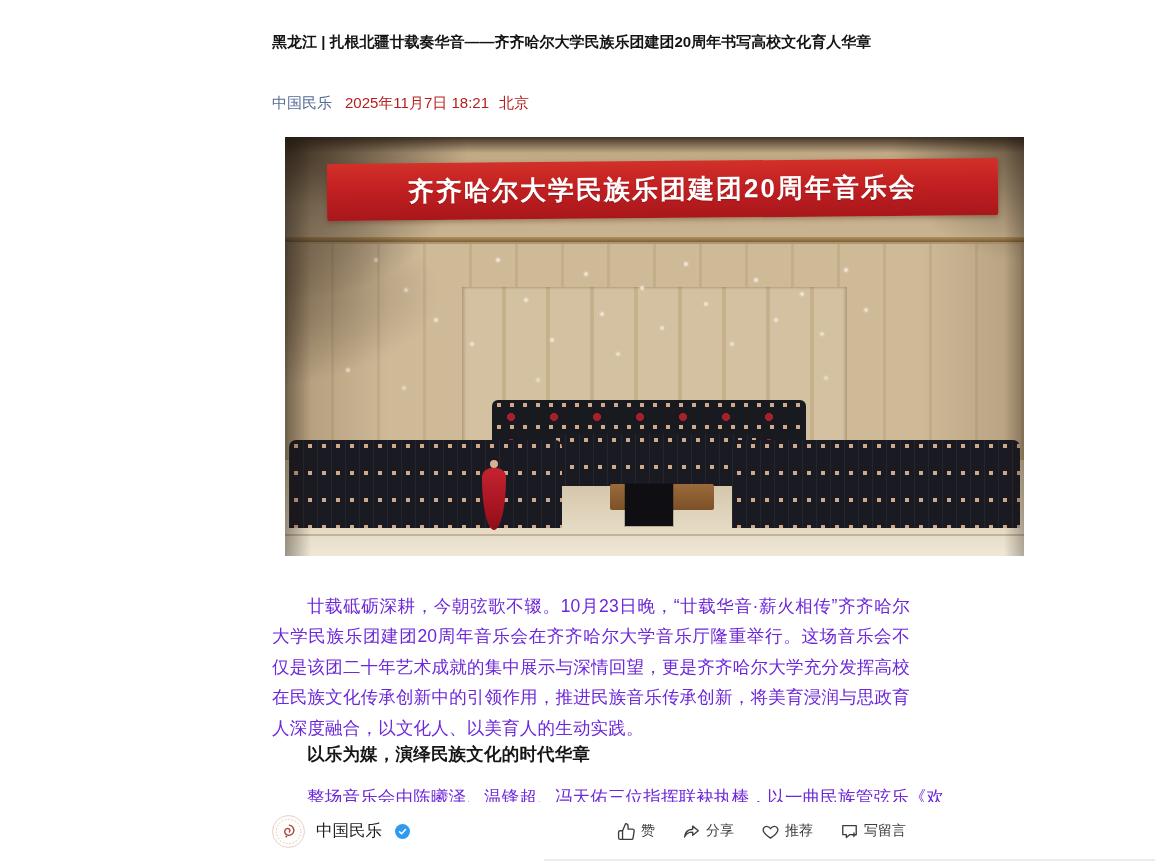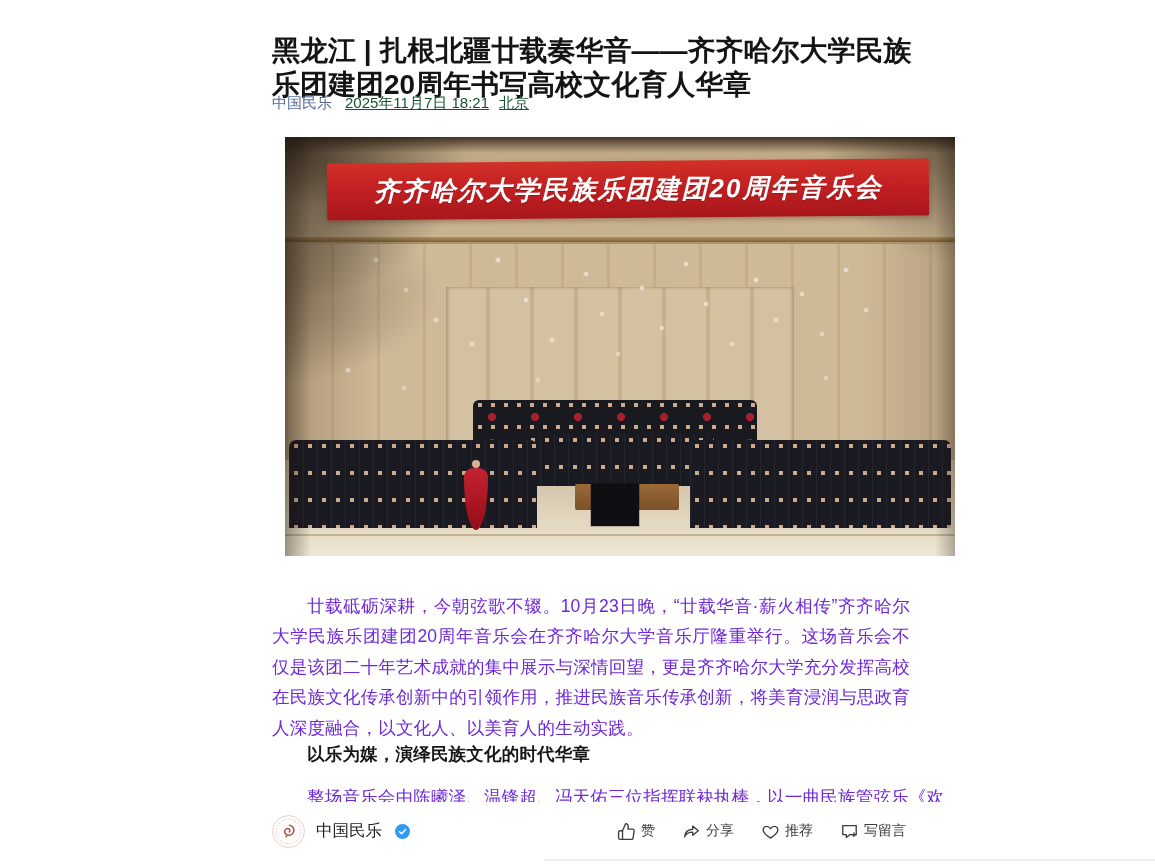--- a/index.html
+++ b/index.html
@@ -3,30 +3,29 @@
 <meta charset="utf-8">
 <style>
   html,body{margin:0;padding:0;background:#ffffff;}
   .page{
     position:relative;width:1155px;height:866px;background:#ffffff;overflow:hidden;
     font-family:"Liberation Sans","DejaVu Sans",sans-serif;
   }
   
   .title{
     position:absolute;left:272px;top:15px;width:640px;
-    font-size:28px;line-height:34px;font-weight:700;color:#141414;
+    font-size:15px;line-height:34px;font-weight:700;color:#141414;
   }
   .byline{position:absolute;left:272px;top:93px;width:640px;font-size:15px;line-height:20px;}
   .byline .acct{color:#576b95;margin-right:13px;cursor:pointer;}
-  .byline .meta{color:#14532d;margin-right:10px;text-decoration:underline;}
+  .byline .meta{color:#b91c1c;margin-right:10px;}
   
   .photo{
-    position:absolute;left:285px;top:137px;width:670px;height:419px;overflow:hidden;
+    position:absolute;left:285px;top:137px;width:739px;height:419px;overflow:hidden;
     background:linear-gradient(180deg,#bfa783 0%,#cbb694 30%,#cbb593 60%,#c9b390 100%);
-    font-style:italic;
   }
   .photo *{position:absolute;}
   .ph-topstrip{left:0;top:0;right:0;height:16px;background:linear-gradient(180deg,rgba(44,32,22,.85),rgba(44,32,22,0));}
   .ph-corner-l{left:-40px;top:-30px;width:230px;height:200px;background:radial-gradient(ellipse at 20% 20%,rgba(38,27,18,.85) 0%,rgba(38,27,18,0) 68%);}
   .ph-corner-r{right:-40px;top:-30px;width:180px;height:160px;background:radial-gradient(ellipse at 80% 20%,rgba(38,27,18,.6) 0%,rgba(38,27,18,0) 68%);}
   .ph-curve-l{left:-60px;top:70px;width:230px;height:190px;background:radial-gradient(ellipse at 0% 45%,rgba(52,38,24,.55) 0%,rgba(52,38,24,0) 66%);}
   .ph-vig-l{left:0;top:0;bottom:0;width:26px;background:linear-gradient(90deg,rgba(28,20,13,.4),rgba(28,20,13,0));}
   .ph-vig-r{right:0;top:0;bottom:0;width:20px;background:linear-gradient(270deg,rgba(28,20,13,.3),rgba(28,20,13,0));}
   .ph-banner{
     left:42px;right:26px;top:24px;height:57px;border-radius:2px;

